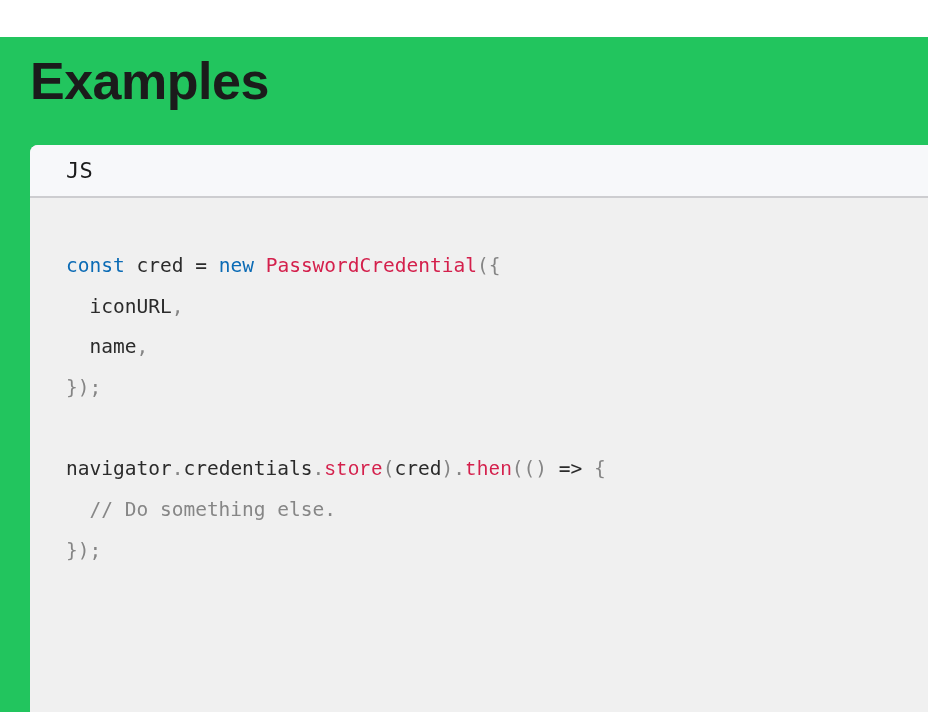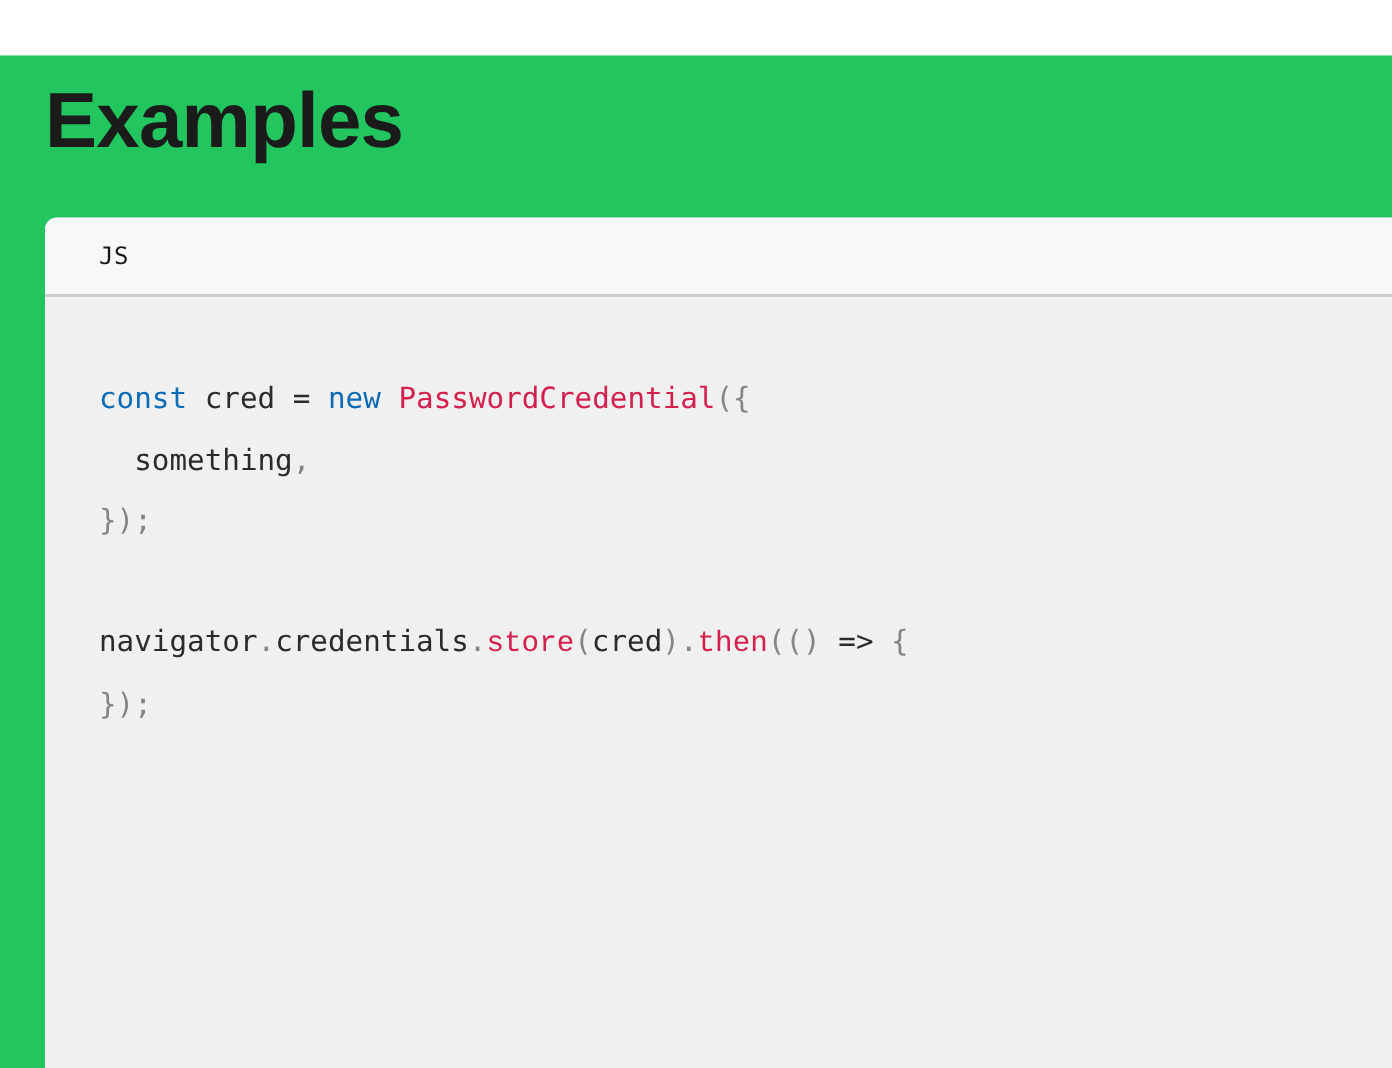--- a/index.html
+++ b/index.html
@@ -54,21 +54,21 @@
     background: #f7f8fa;
     border-bottom: 2px solid #cdcdd0;
     box-sizing: border-box;
     display: flex;
     align-items: center;
     padding-left: 36px;
   }
 
   .code-lang {
     font-family: "DejaVu Sans Mono", "Liberation Mono", monospace;
-    font-size: 16px;
+    font-size: 22px;
     line-height: 20px;
     color: #1b1b1b;
     letter-spacing: 0.3px;
   }
 
   .code-body {
     background: #f0f0f0;
     padding: 48px 20px 40px 36px;
     box-sizing: border-box;
     height: 536px;
@@ -105,23 +105,25 @@
   <h1 class="page-title">Examples</h1>
 
   <div class="code-panel">
 
     <div class="code-header">
       <span class="code-lang">JS</span>
     </div>
 
     <div class="code-body">
       <pre class="code-pre"><code id="code-render"><span class="ln"><span class="tok-keyword">const</span><span class="tok-plain"> </span><span class="tok-plain">cred</span><span class="tok-plain"> </span><span class="tok-operator">=</span><span class="tok-plain"> </span><span class="tok-keyword">new</span><span class="tok-plain"> </span><span class="tok-class">PasswordCredential</span><span class="tok-punct">({</span>
-</span><span class="ln"><span class="tok-plain">  </span><span class="tok-plain">something</span><span class="tok-punct">,</span>
+</span><span class="ln"><span class="tok-plain">  </span><span class="tok-plain">iconURL</span><span class="tok-punct">,</span>
+</span><span class="ln"><span class="tok-plain">  </span><span class="tok-plain">name</span><span class="tok-punct">,</span>
 </span><span class="ln"><span class="tok-punct">});</span>
 </span><span class="ln">
 </span><span class="ln"><span class="tok-plain">navigator</span><span class="tok-punct">.</span><span class="tok-plain">credentials</span><span class="tok-punct">.</span><span class="tok-method">store</span><span class="tok-punct">(</span><span class="tok-plain">cred</span><span class="tok-punct">)</span><span class="tok-punct">.</span><span class="tok-method">then</span><span class="tok-punct">(()</span><span class="tok-plain"> </span><span class="tok-operator">=&gt;</span><span class="tok-plain"> </span><span class="tok-punct">{</span>
+</span><span class="ln"><span class="tok-plain">  </span><span class="tok-comment">// Do something else.</span>
 </span><span class="ln"><span class="tok-punct">});</span>
 </span></code></pre>
     </div>
 
   </div>
 
 </div>
 
 </body></html>

